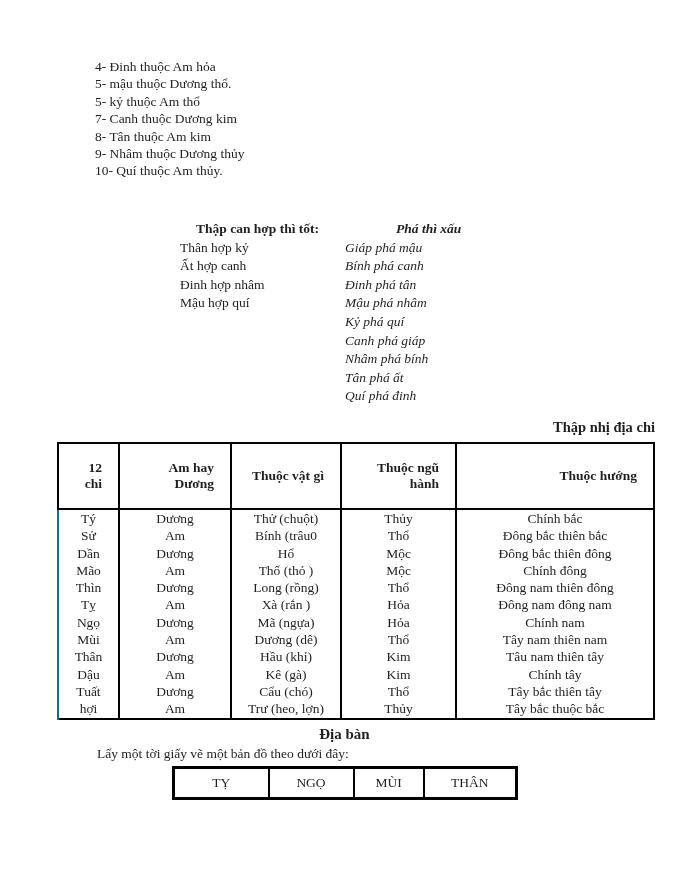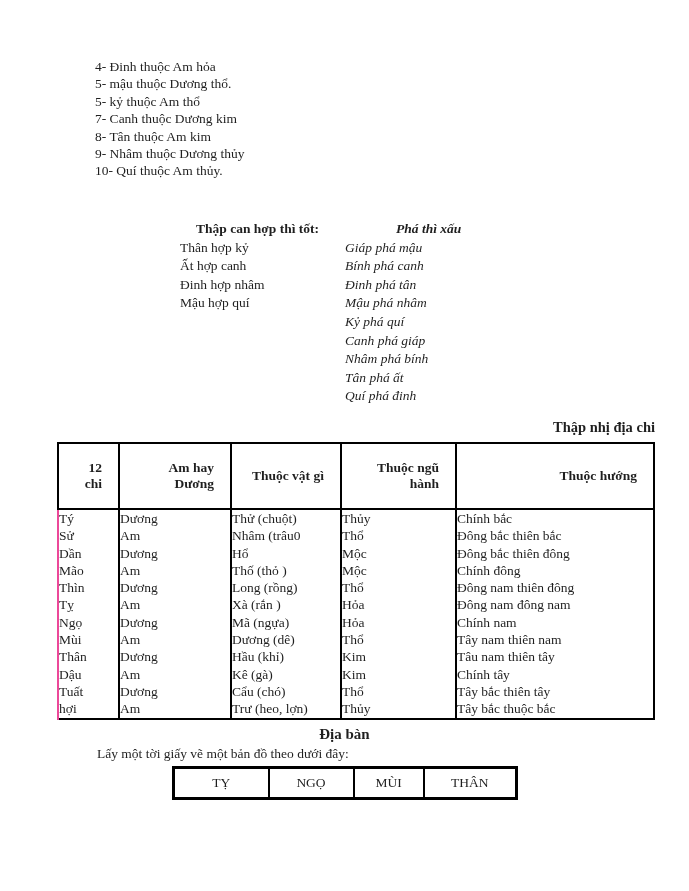--- a/index.html
+++ b/index.html
@@ -27,23 +27,23 @@
   table.chi{
     position:absolute;left:57px;top:442px;width:598px;
     border-collapse:collapse;table-layout:fixed;
     border:2px solid #000;font-size:13.5px;
   }
   table.chi th{
     border:2px solid #000;font-weight:bold;height:20px;
     text-align:right;padding:16px;font-size:13.5px;
   }
   table.chi td{
-    border-left:2px solid #ec4899;border-right:2px solid #000;
+    border-left:2px solid #0f766e;border-right:2px solid #000;
     border-top:none;border-bottom:none;
-    padding:0;height:17.3px;line-height:17.3px;
+    text-align:center;padding:0;height:17.3px;line-height:17.3px;
     overflow:hidden;white-space:nowrap;
   }
 
   
   .diaban-title{left:0;top:726px;width:689px;text-align:center;font-weight:bold;font-size:15px;}
   .diaban-caption{left:97px;top:746px;font-size:13.5px;white-space:nowrap;}
   table.diaban{
     position:absolute;left:172px;top:766px;
     border-collapse:collapse;table-layout:fixed;
     border:3px solid #000;font-size:13.5px;
@@ -111,21 +111,21 @@
     <tr>
       <td>Tý</td>
       <td>Dương</td>
       <td>Thử (chuột)</td>
       <td>Thủy</td>
       <td>Chính bắc</td>
     </tr>
     <tr>
       <td>Sử</td>
       <td>Am</td>
-      <td>Nhâm (trâu0</td>
+      <td>Bính (trâu0</td>
       <td>Thổ</td>
       <td>Đông bắc thiên bắc</td>
     </tr>
     <tr>
       <td>Dần</td>
       <td>Dương</td>
       <td>Hổ</td>
       <td>Mộc</td>
       <td>Đông bắc thiên đông</td>
     </tr>

